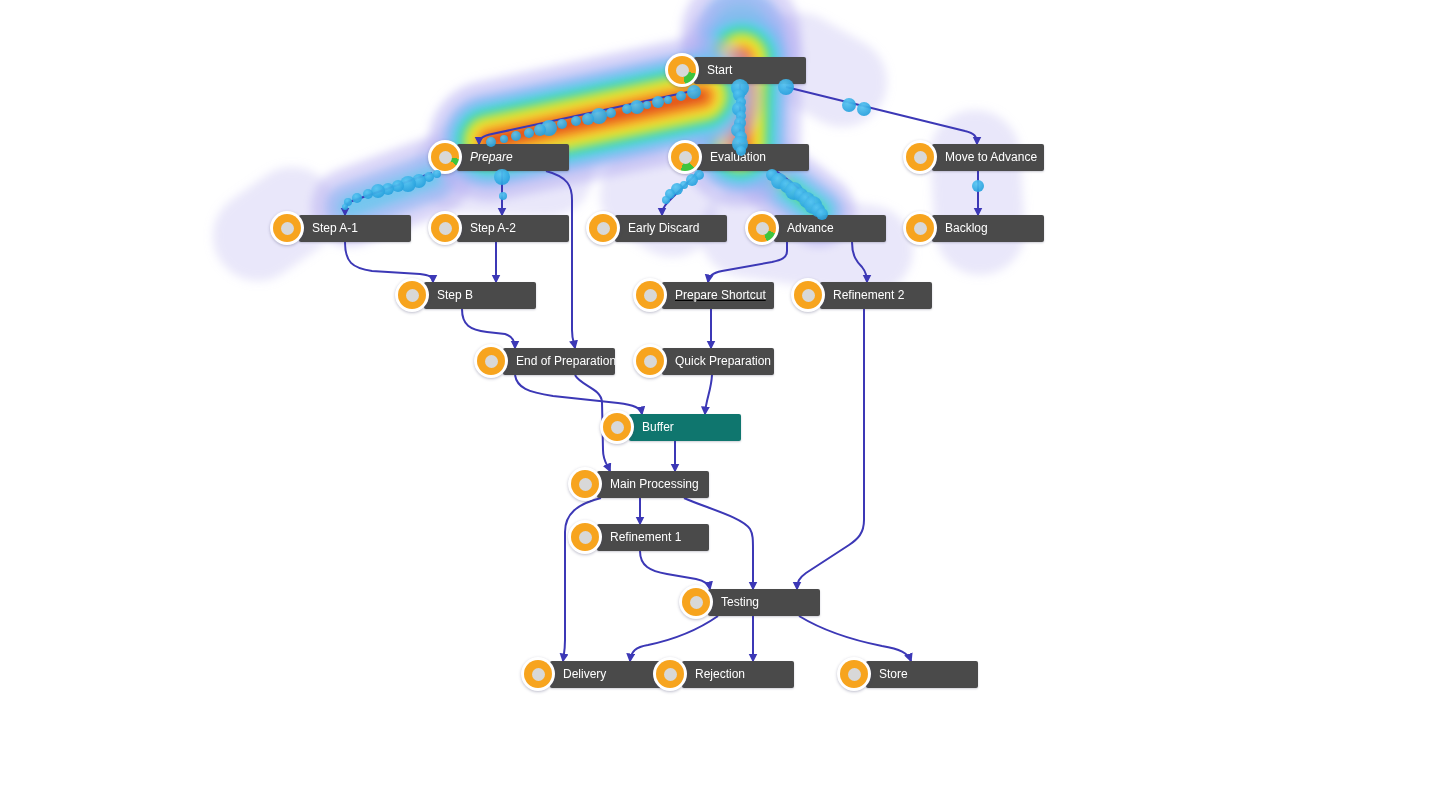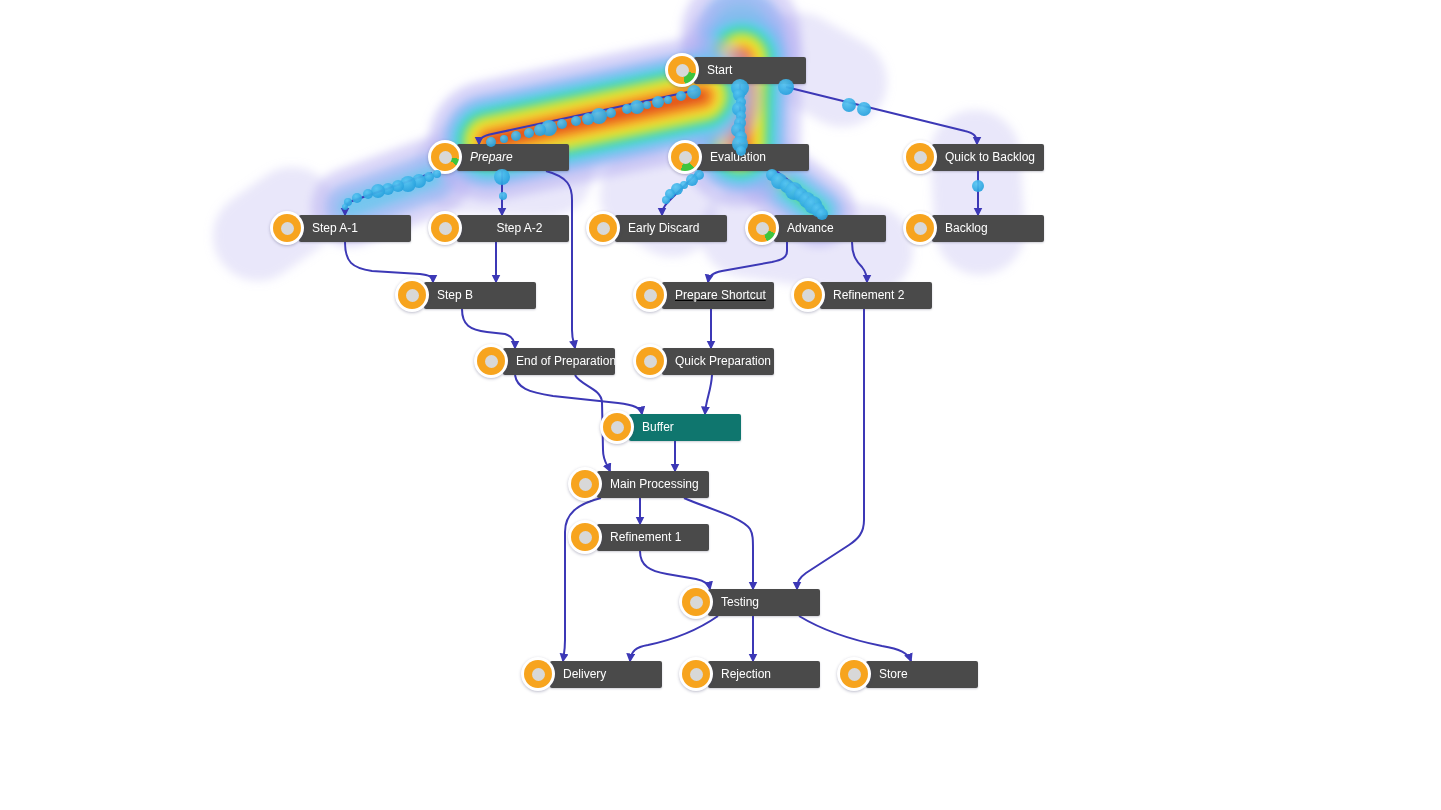--- a/index.html
+++ b/index.html
@@ -116,38 +116,38 @@
         <div class="bar" style="background: rgb(74, 74, 74);">
           <span class="lbl" style="color: rgb(255, 255, 255);">Evaluation</span>
         </div>
         <div class="icon">
           <div class="donut" style="background: conic-gradient(rgb(247, 164, 30) 0deg, rgb(247, 164, 30) 140deg, rgb(62, 196, 61) 140deg, rgb(62, 196, 61) 198deg, rgb(247, 164, 30) 198deg, rgb(247, 164, 30) 360deg);"></div>
           <div class="hole" style="background: rgb(216, 216, 216);"></div>
         </div>
       </div>
       <div class="node" style="left: 903px; top: 140px;">
         <div class="bar" style="background: rgb(74, 74, 74);">
-          <span class="lbl" style="color: rgb(255, 255, 255);">Quick to Backlog</span>
+          <span class="lbl" style="color: rgb(255, 255, 255);">Move to Advance</span>
         </div>
         <div class="icon">
           <div class="donut" style="background: rgb(247, 164, 30);"></div>
           <div class="hole" style="background: rgb(216, 216, 216);"></div>
         </div>
       </div>
       <div class="node" style="left: 270px; top: 211px;">
         <div class="bar" style="background: rgb(74, 74, 74);">
           <span class="lbl" style="color: rgb(255, 255, 255);">Step A-1</span>
         </div>
         <div class="icon">
           <div class="donut" style="background: rgb(247, 164, 30);"></div>
           <div class="hole" style="background: rgb(216, 216, 216);"></div>
         </div>
       </div>
       <div class="node" style="left: 428px; top: 211px;">
-        <div class="bar" style="background: rgb(74, 74, 74); text-align: center;">
+        <div class="bar" style="background: rgb(74, 74, 74);">
           <span class="lbl" style="color: rgb(255, 255, 255);">Step A-2</span>
         </div>
         <div class="icon">
           <div class="donut" style="background: rgb(247, 164, 30);"></div>
           <div class="hole" style="background: rgb(216, 216, 216);"></div>
         </div>
       </div>
       <div class="node" style="left: 586px; top: 211px;">
         <div class="bar" style="background: rgb(74, 74, 74);">
           <span class="lbl" style="color: rgb(255, 255, 255);">Early Discard</span>
@@ -258,21 +258,21 @@
       </div>
       <div class="node" style="left: 521px; top: 657px;">
         <div class="bar" style="background: rgb(74, 74, 74);">
           <span class="lbl" style="color: rgb(255, 255, 255);">Delivery</span>
         </div>
         <div class="icon">
           <div class="donut" style="background: rgb(247, 164, 30);"></div>
           <div class="hole" style="background: rgb(216, 216, 216);"></div>
         </div>
       </div>
-      <div class="node" style="left: 679px; top: 657px;">
+      <div class="node" style="left: 653px; top: 657px;">
         <div class="bar" style="background: rgb(74, 74, 74);">
           <span class="lbl" style="color: rgb(255, 255, 255);">Rejection</span>
         </div>
         <div class="icon">
           <div class="donut" style="background: rgb(247, 164, 30);"></div>
           <div class="hole" style="background: rgb(216, 216, 216);"></div>
         </div>
       </div>
       <div class="node" style="left: 837px; top: 657px;">
         <div class="bar" style="background: rgb(74, 74, 74);">

